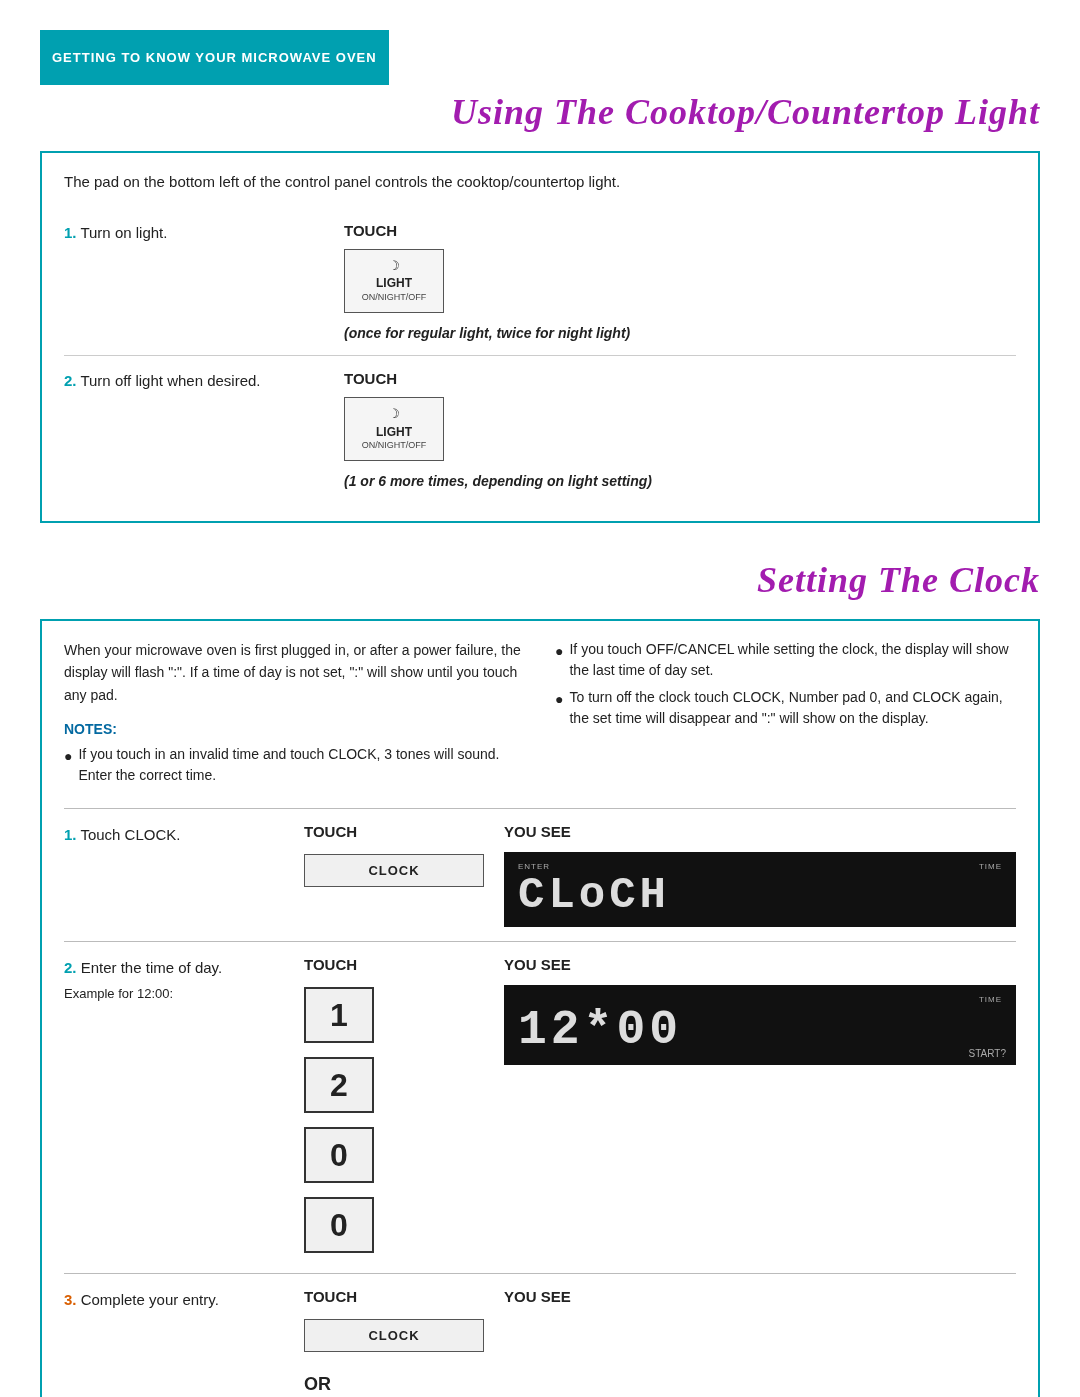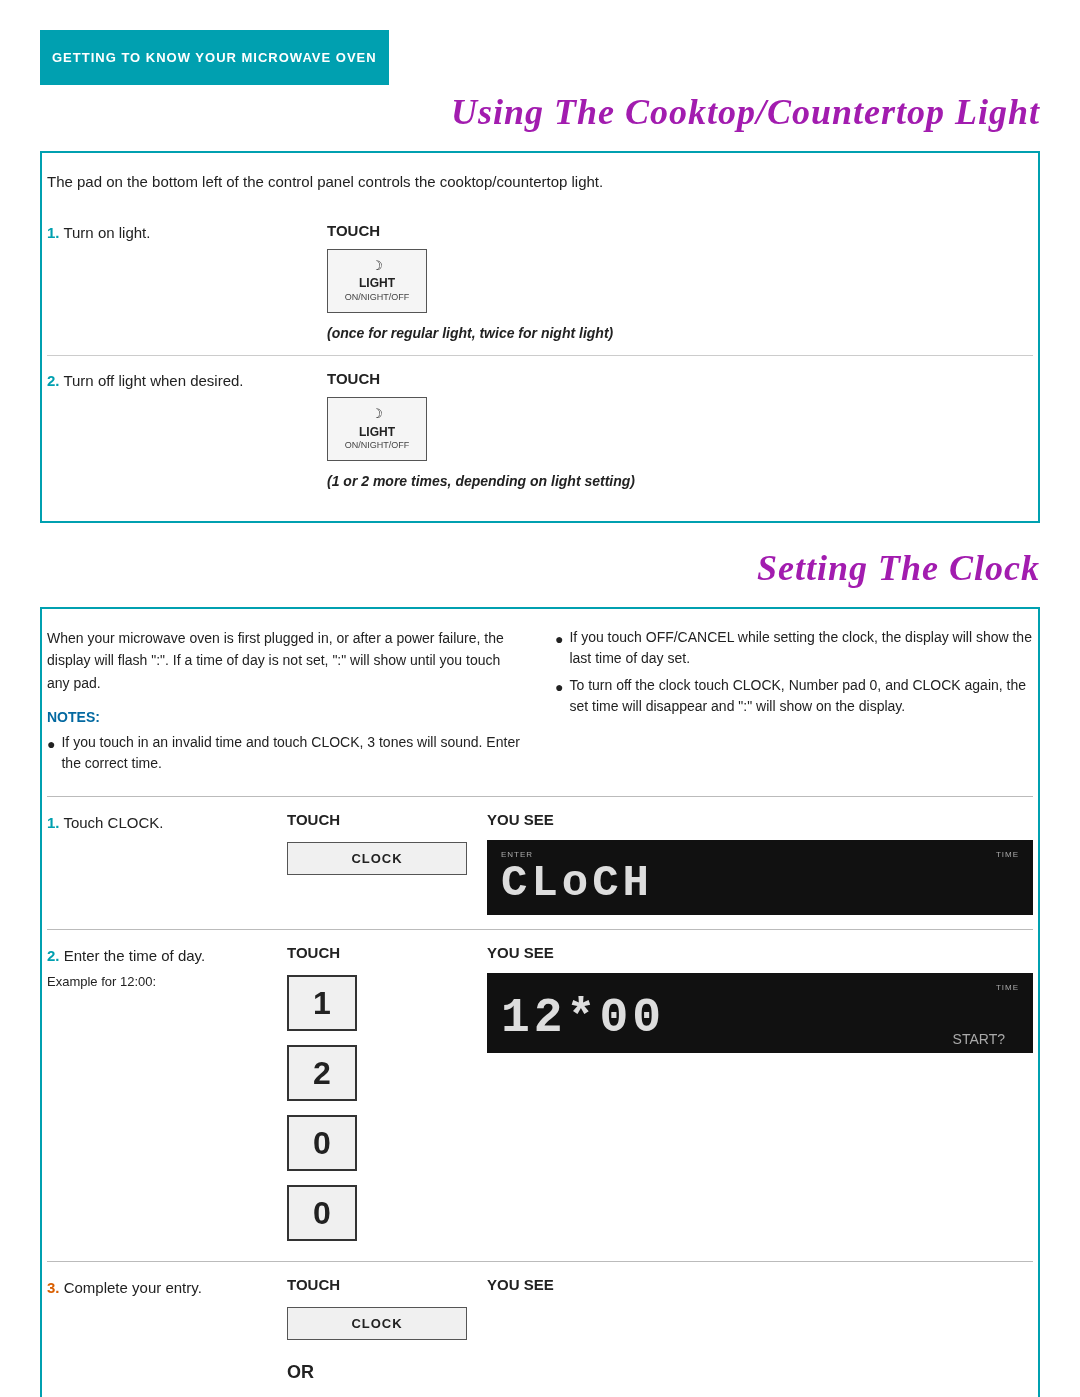--- a/index.html
+++ b/index.html
@@ -35,22 +35,22 @@
       color: #a21caf;
       margin-bottom: 18px;
       text-transform: capitalize;
       letter-spacing: 1px;
       text-align: right;
     }
 
     
     .content-box {
       border: 2px solid #00a0b0;
-      padding: 18px 5px;
-      margin-bottom: 24px;
+      padding: 18px 22px;
+      margin-bottom: 36px;
     }
 
     .intro-text {
       margin-bottom: 14px;
       line-height: 1.5;
     }
 
     
     .step-row {
       display: flex;
@@ -215,22 +215,22 @@
       color: #eee;
       letter-spacing: 4px;
       line-height: 1;
     }
     .lcd-text-large {
       font-size: 48px;
     }
     .lcd-bottom-label {
       position: absolute;
       bottom: 6px;
-      right: 28px;
-      font-size: 14px;
+      right: 10px;
+      font-size: 10px;
       color: #aaa;
     }
 
     
     .num-btn {
       border: 2px solid #333;
       background: #f0f0f0;
       width: 70px;
       height: 56px;
       display: flex;
@@ -334,21 +334,21 @@
     <div class="step-right">
       <div class="touch-label">
         <span>TOUCH</span>
       </div>
       <div class="btn-light" style="max-width:100px;">
         <span class="btn-icon">☽</span>
         <span class="btn-main">LIGHT</span>
         <span class="btn-sub">ON/NIGHT/OFF</span>
       </div>
       <div class="italic-note">
-        <span>(1 or 2 more times, depending on light setting)</span>
+        <span>(1 or 6 more times, depending on light setting)</span>
       </div>
     </div>
   </div>
 </div>
 
 
 <div class="section-title clock-section">
   <span>Setting the Clock</span>
 </div>
 

